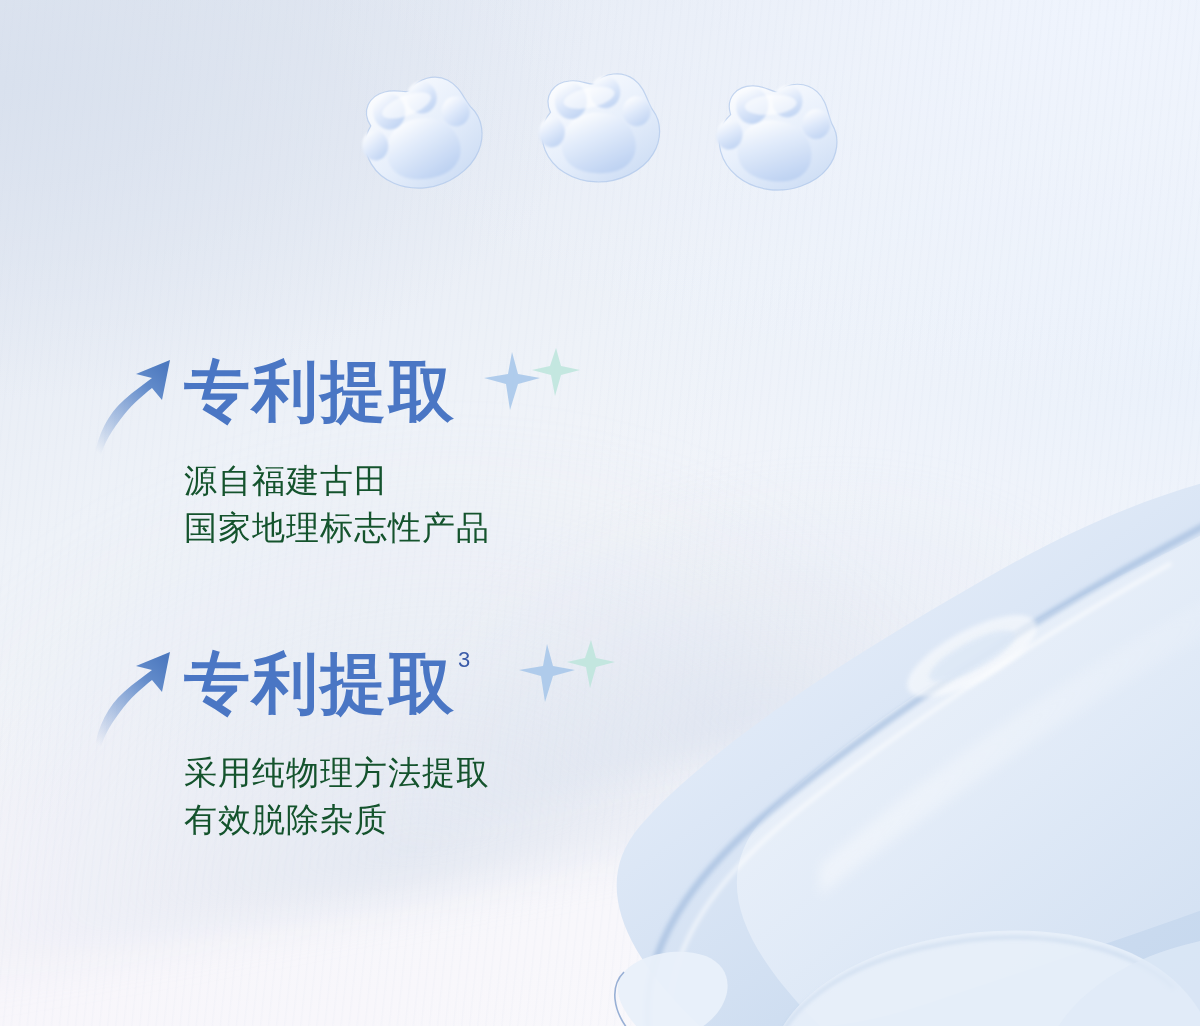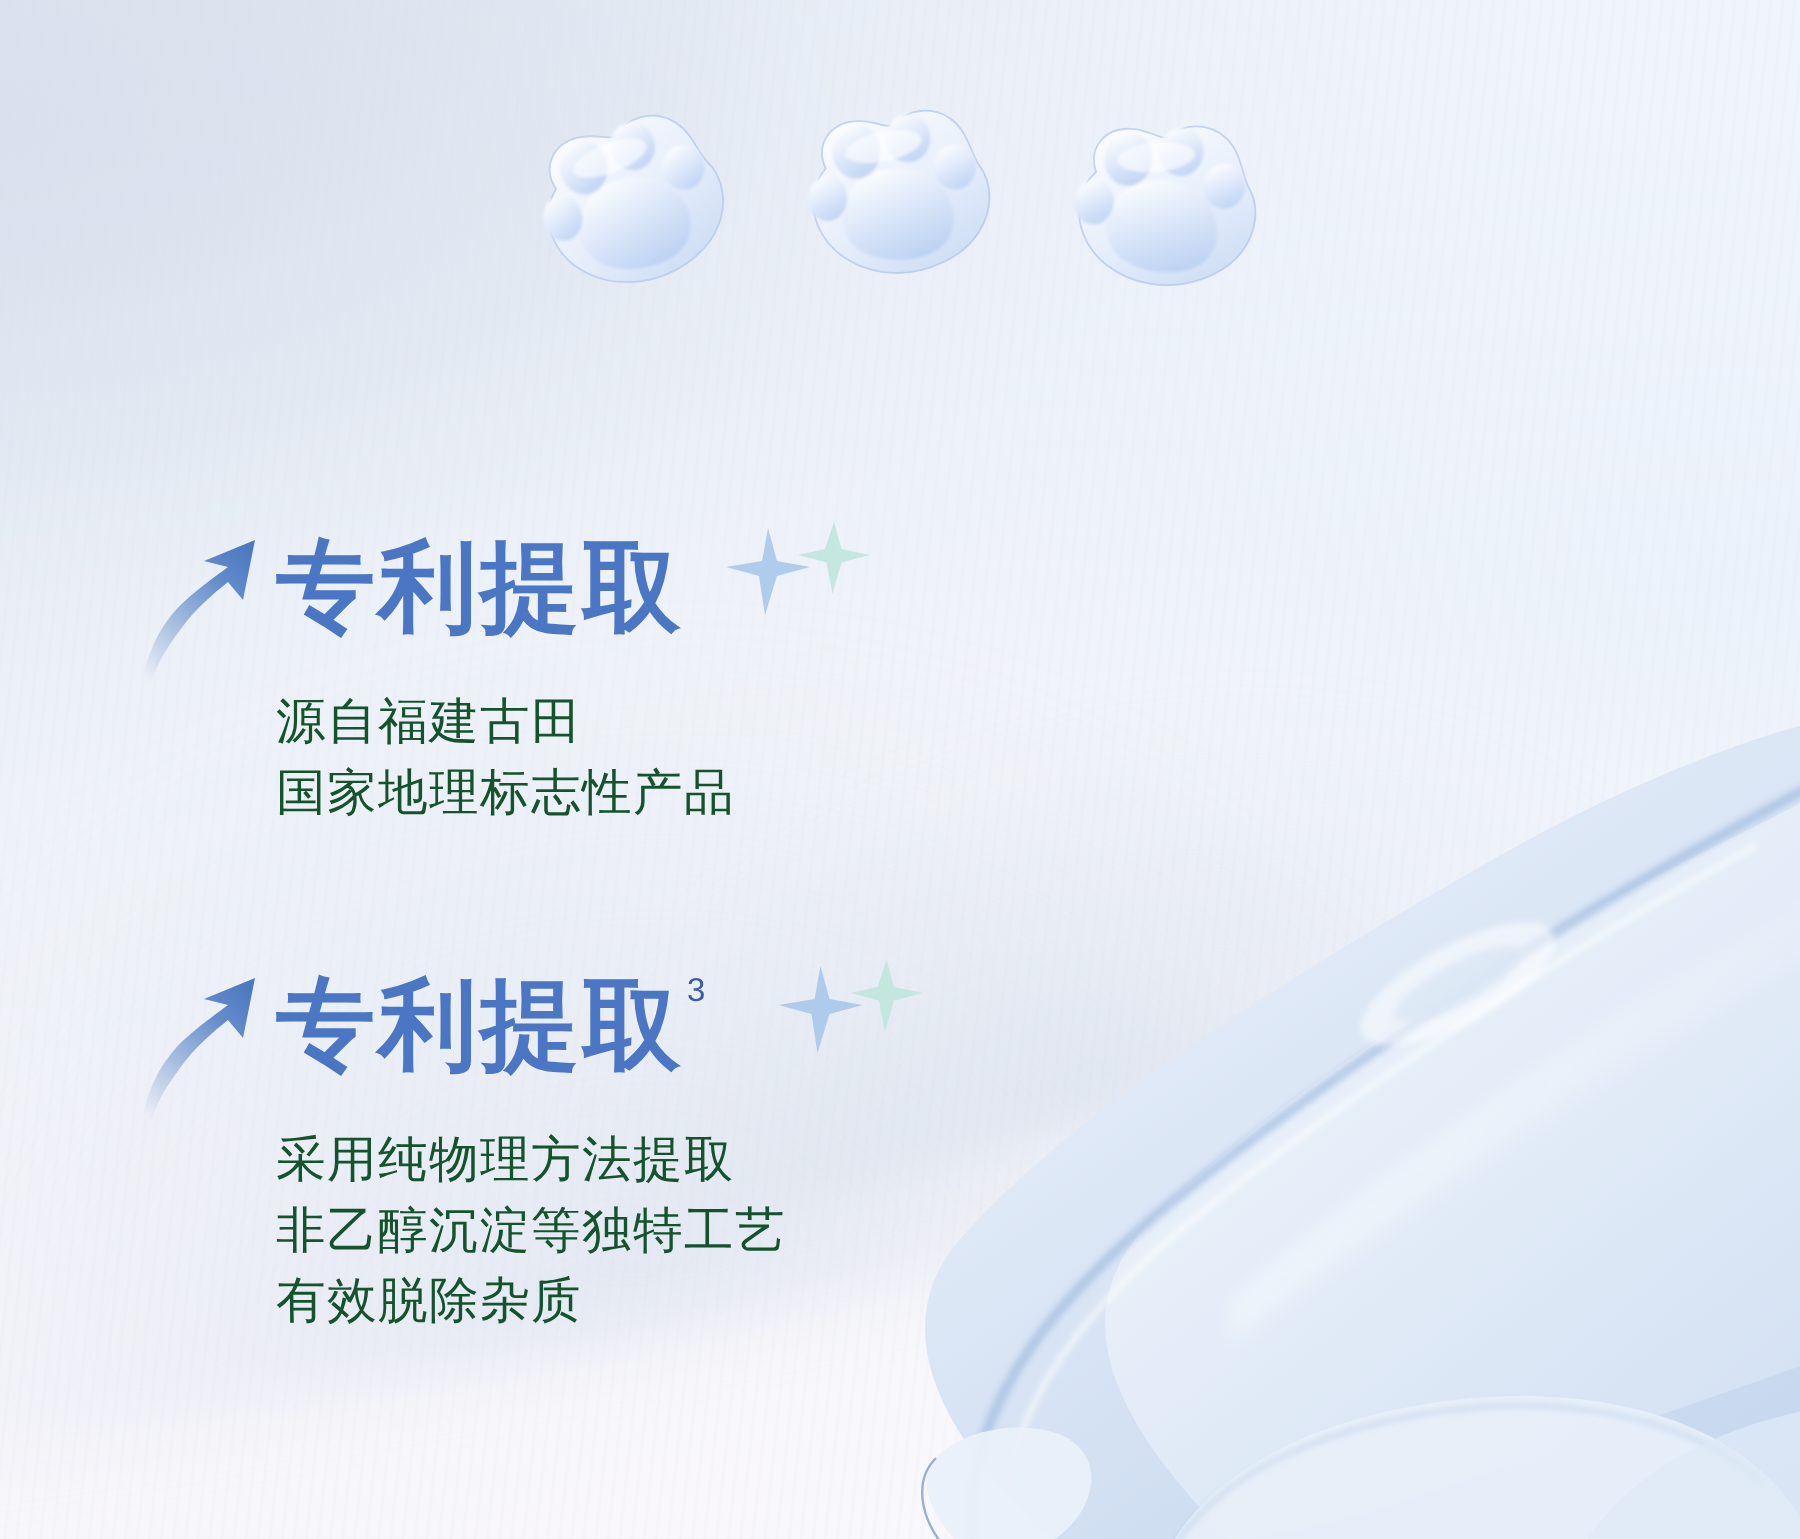--- a/index.html
+++ b/index.html
@@ -376,18 +376,17 @@
       <span class="sparkles sparkles-2">
         <svg viewBox="0 0 110 64" xmlns="http://www.w3.org/2000/svg">
           <path d="M 30 4 L 36 26 L 58 30 L 36 36 L 28 62 L 24 36 L 2 30 L 26 26 Z" fill="#a9c8ea" opacity="0.9"></path>
           <path d="M 74 0 L 79 18 L 98 22 L 79 27 L 73 48 L 69 27 L 50 22 L 68 18 Z" fill="#bfe5dd" opacity="0.9"></path>
         </svg>
       </span>
     </div>
 
     <div class="feature-body">
       <span class="line">采用纯物理方法提取</span>
-      <span class="line">非乙醇沉淀等独特工艺</span>
       <span class="line">有效脱除杂质</span>
     </div>
   </div>
 
 </div>
 
 </body></html>

